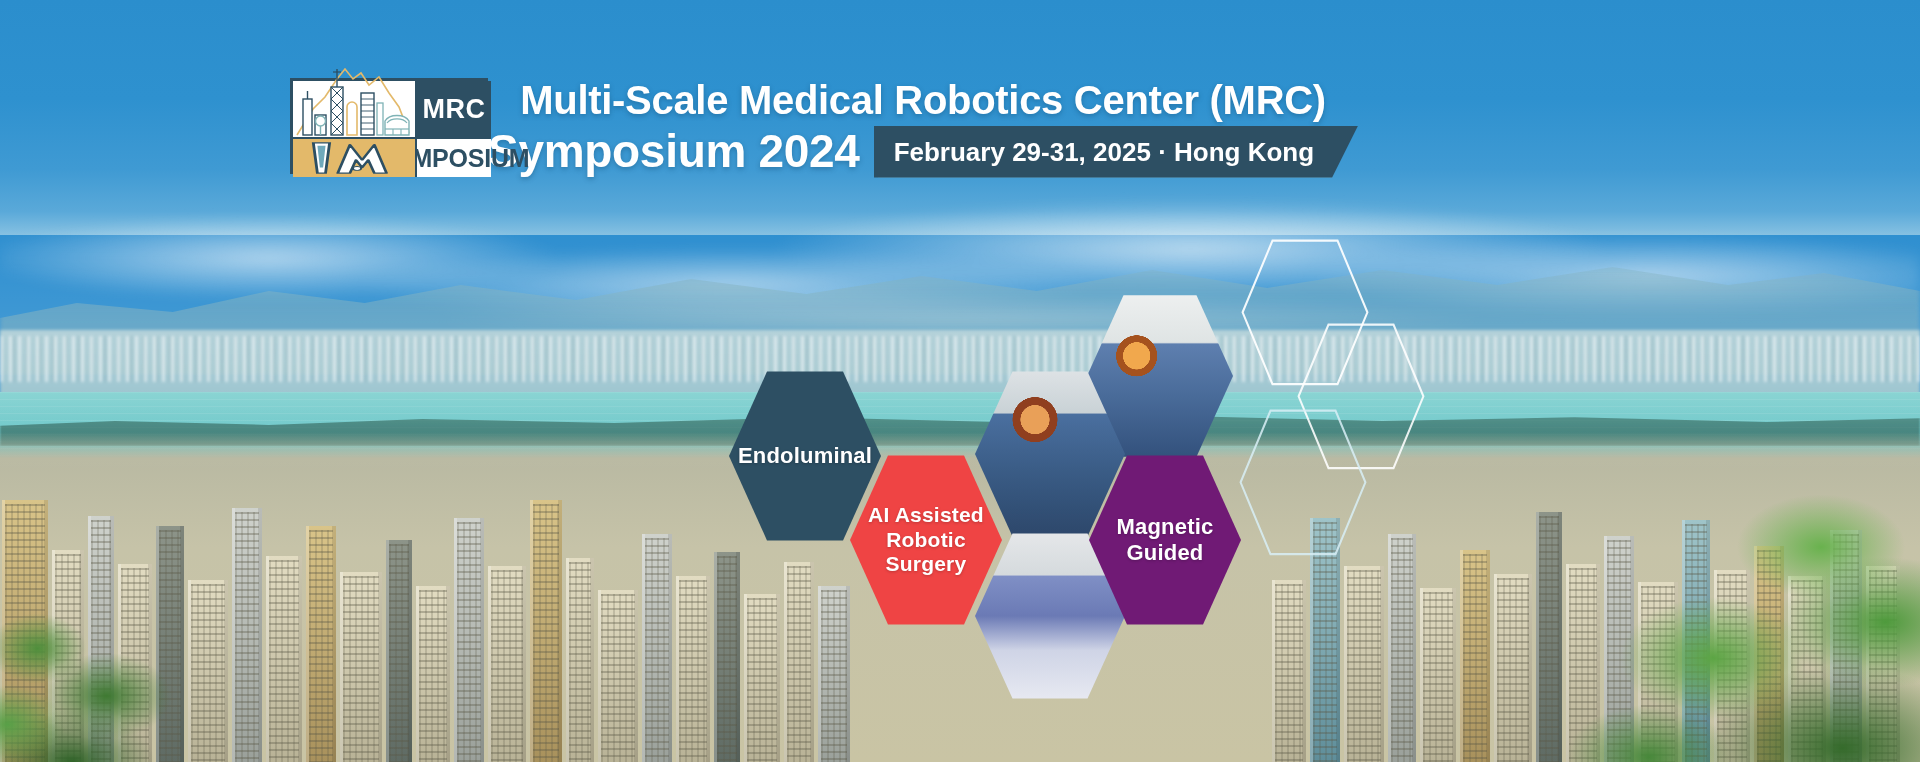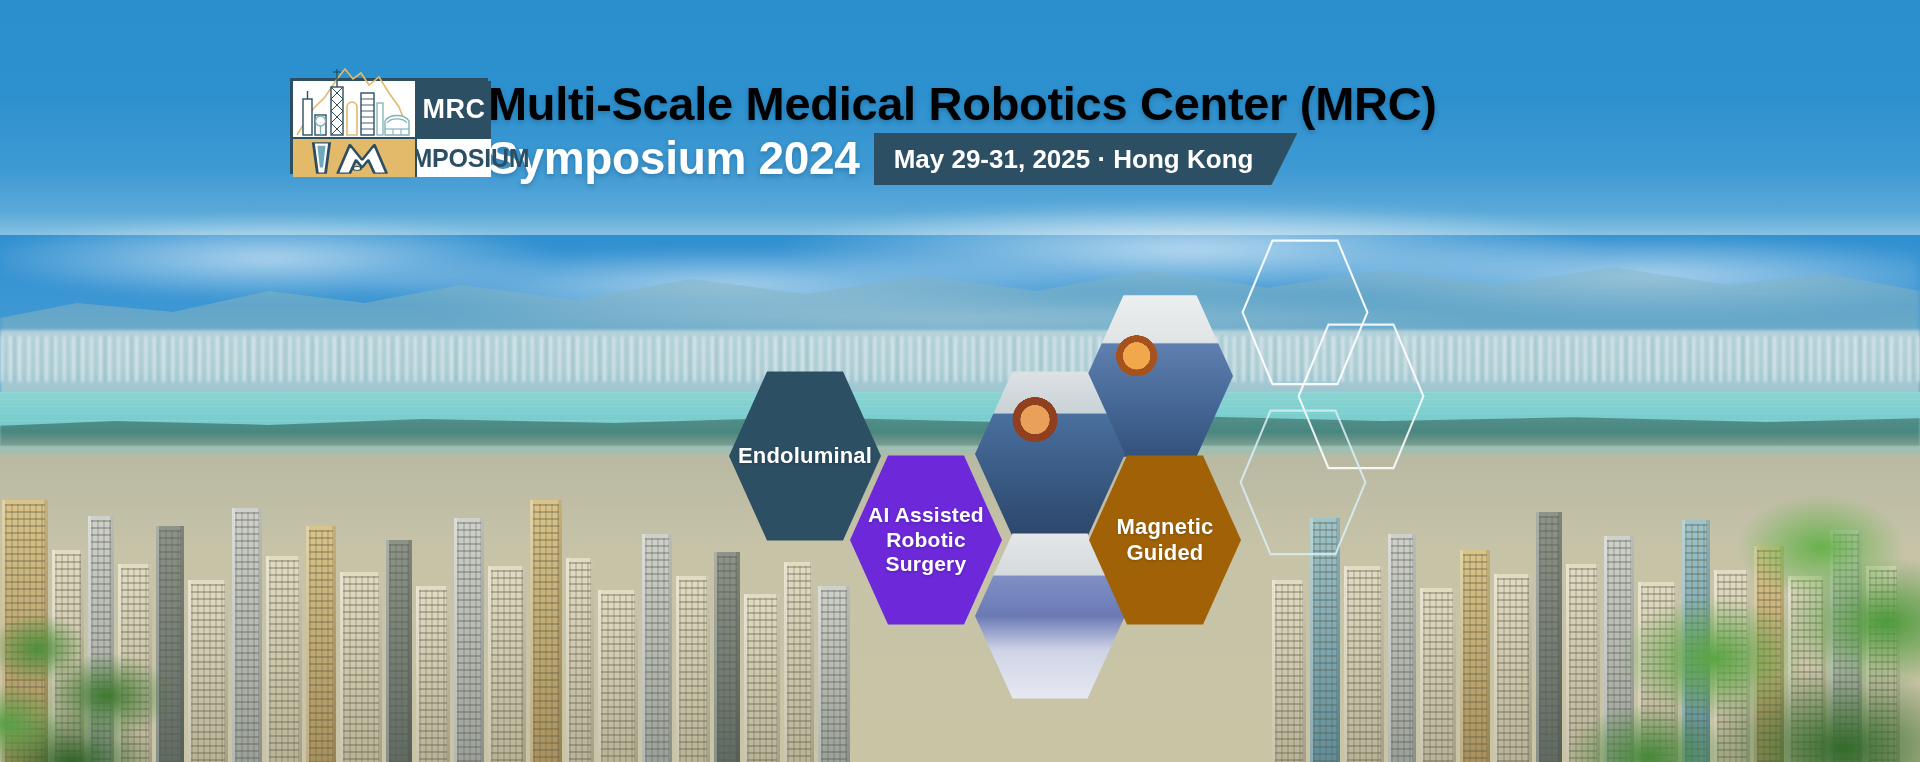--- a/index.html
+++ b/index.html
@@ -189,27 +189,28 @@
     justify-content: center;
     font-weight: 700;
     font-size: 25px;
     letter-spacing: -0.2px;
     line-height: 1;
   }
 
   
   .titles { padding-top: 2px; }
   .title-line1 {
-    color: #000000;
-    font-size: 47px;
+    color: #ffffff;
+    font-size: 40px;
     font-weight: 700;
     line-height: 1.04;
     letter-spacing: -0.3px;
     white-space: nowrap;
     text-shadow: 0 2px 5px rgba(12,60,95,.35);
+    text-align: center;
   }
   .title-row2 {
     display: flex;
     align-items: center;
     gap: 14px;
     margin-top: 4px;
   }
   .title-line2 {
     color: #ffffff;
     font-size: 46px;
@@ -360,25 +361,25 @@
     <div class="hex hex-photo scene-b" style="left:1087px; top:292px; width:146px; height:168px;"></div>
 
     <div class="hex hex-photo scene-a" style="left:975px; top:368px; width:150px; height:172px;"></div>
 
     <div class="hex hex-photo scene-c" style="left:975px; top:530px; width:150px; height:172px;"></div>
 
     <div class="hex" style="left:729px; top:368px; width:152px; height:176px; background:#2d4f63;">
       <span class="hex-label" style="font-size:22px;">Endoluminal</span>
     </div>
 
-    <div class="hex" style="left:850px; top:452px; width:152px; height:176px; background:#6d28d9;align-items:center;">
+    <div class="hex" style="left:850px; top:452px; width:152px; height:176px; background:#ef4444;align-items:center;">
       <span class="hex-label" style="font-size:21px;">AI Assisted<br>Robotic<br>Surgery</span>
     </div>
 
-    <div class="hex" style="left:1089px; top:452px; width:152px; height:176px; background:#a16207;">
+    <div class="hex" style="left:1089px; top:452px; width:152px; height:176px; background:#701a75;">
       <span class="hex-label" style="font-size:22px;">Magnetic<br>Guided</span>
     </div>
   </div>
 
   <div class="header">
 
     <div class="logo">
       <div class="logo-skyline">
         <svg viewBox="0 0 116 74" preserveAspectRatio="none" aria-hidden="true">
 
@@ -431,18 +432,18 @@
         </svg>
       </div>
 
       <div class="logo-symposium">SYMPOSIUM</div>
     </div>
 
     <div class="titles">
       <div class="title-line1">Multi-Scale Medical Robotics Center (MRC)</div>
       <div class="title-row2">
         <div class="title-line2">Symposium 2024</div>
-        <div class="date-badge">May 29-31, 2025 · Hong Kong</div>
+        <div class="date-badge">February 29-31, 2025 · Hong Kong</div>
       </div>
     </div>
   </div>
 
 </div>
 
 </body></html>

